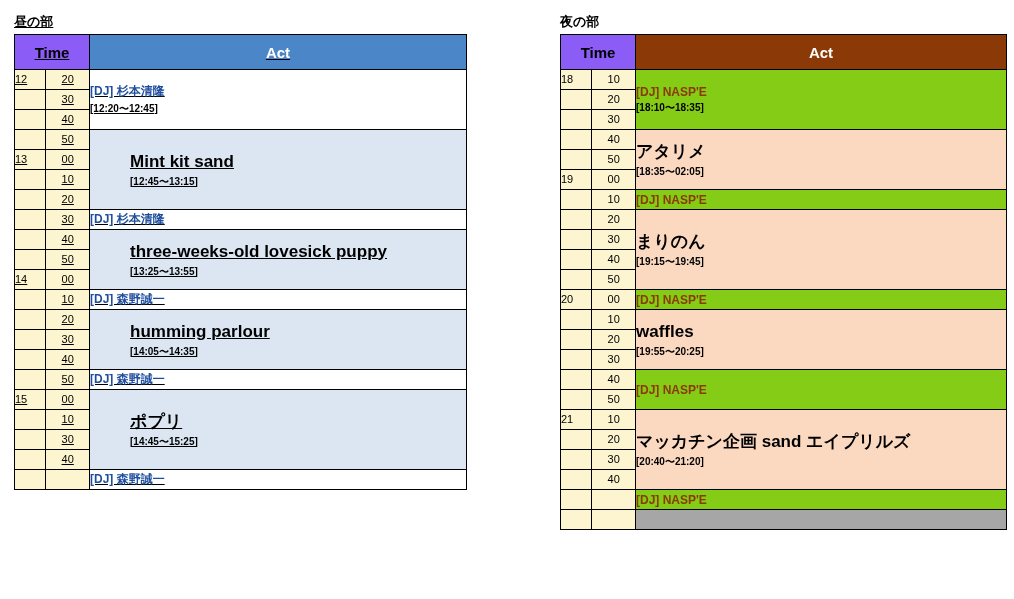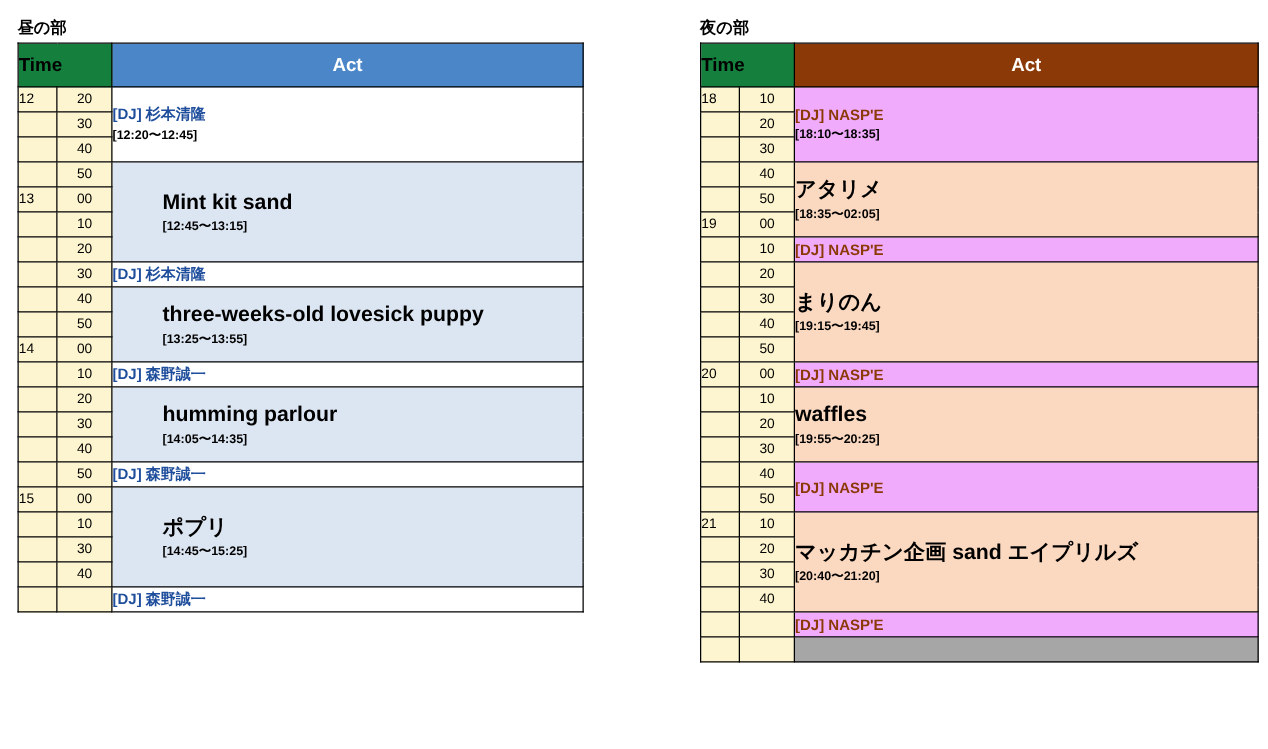--- a/index.html
+++ b/index.html
@@ -12,21 +12,21 @@
     height: 599px;
     position: relative;
     font-family: "Liberation Sans", sans-serif;
     font-size: 12px;
     color: #000;
   }
   .schedule {
     position: absolute;
     top: 14px;
   }
-  #day-schedule { left: 14px; width: 476px; }
+  #day-schedule { left: 14px; width: 476px; text-decoration: underline; }
   #night-schedule { left: 560px; width: 498px; }
 
   .schedule-title {
     font-size: 13px;
     font-weight: bold;
     color: #000;
     margin-bottom: 4px;
     line-height: 16px;
   }
 
@@ -37,25 +37,25 @@
   table.grid td, table.grid th {
     border: 1px solid #000000;
     padding: 0;
     vertical-align: middle;
   }
 
   
   .hdr-time {
     width: 74px;
     height: 34px;
-    background: #15803d;
+    background: #8b5cf6;
     color: #000;
     font-weight: bold;
     font-size: 15px;
-    text-align: left;
+    text-align: center;
     border: 1px solid #000;
   }
   .hdr-act {
     height: 34px;
     color: #ffffff;
     font-weight: bold;
     font-size: 15px;
     text-align: center;
     border: 1px solid #000;
   }
@@ -103,21 +103,21 @@
   }
   .act-time {
     font-size: 10px;
     font-weight: bold;
     color: #000;
     line-height: 14px;
     margin-top: 2px;
   }
   #day-schedule .cell-dj { background: #ffffff; }
   #day-schedule .cell-live { background: #dce6f2; padding-left: 40px; }
-  #night-schedule .cell-dj { background: #f0abfc; }
+  #night-schedule .cell-dj { background: #84cc16; }
   #night-schedule .cell-live { background: #fbd9c0; }
   .cell-end { background: #a6a6a6; }
 </style>
 </head>
 <body>
 
 <div class="schedule" id="day-schedule">
   <div class="schedule-title">昼の部</div>
   <table class="grid">
     <tbody>

